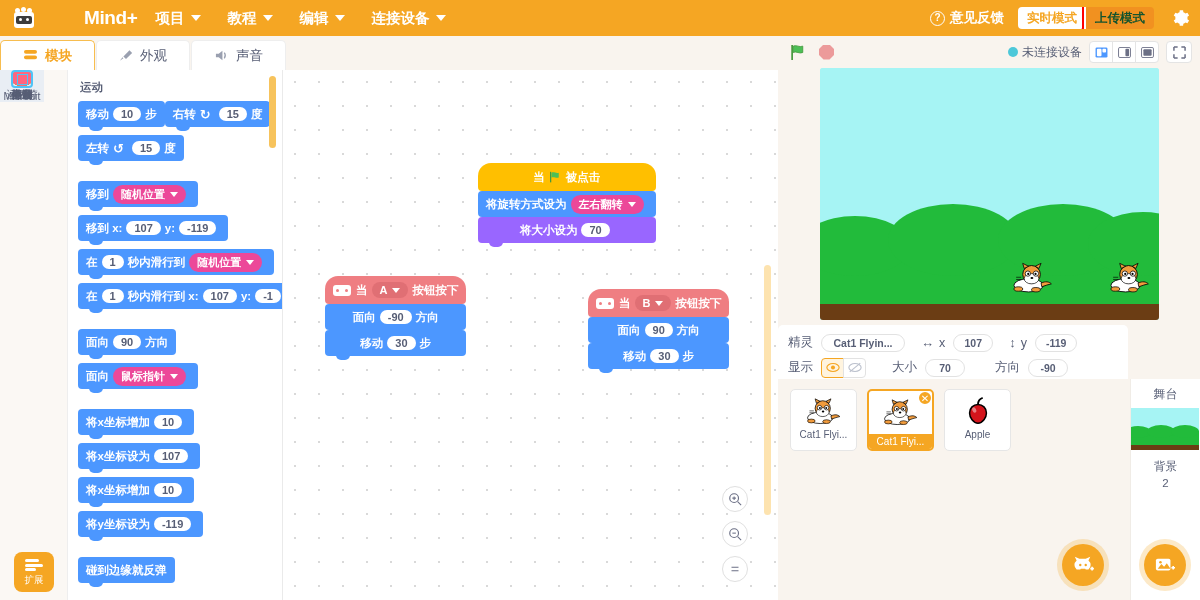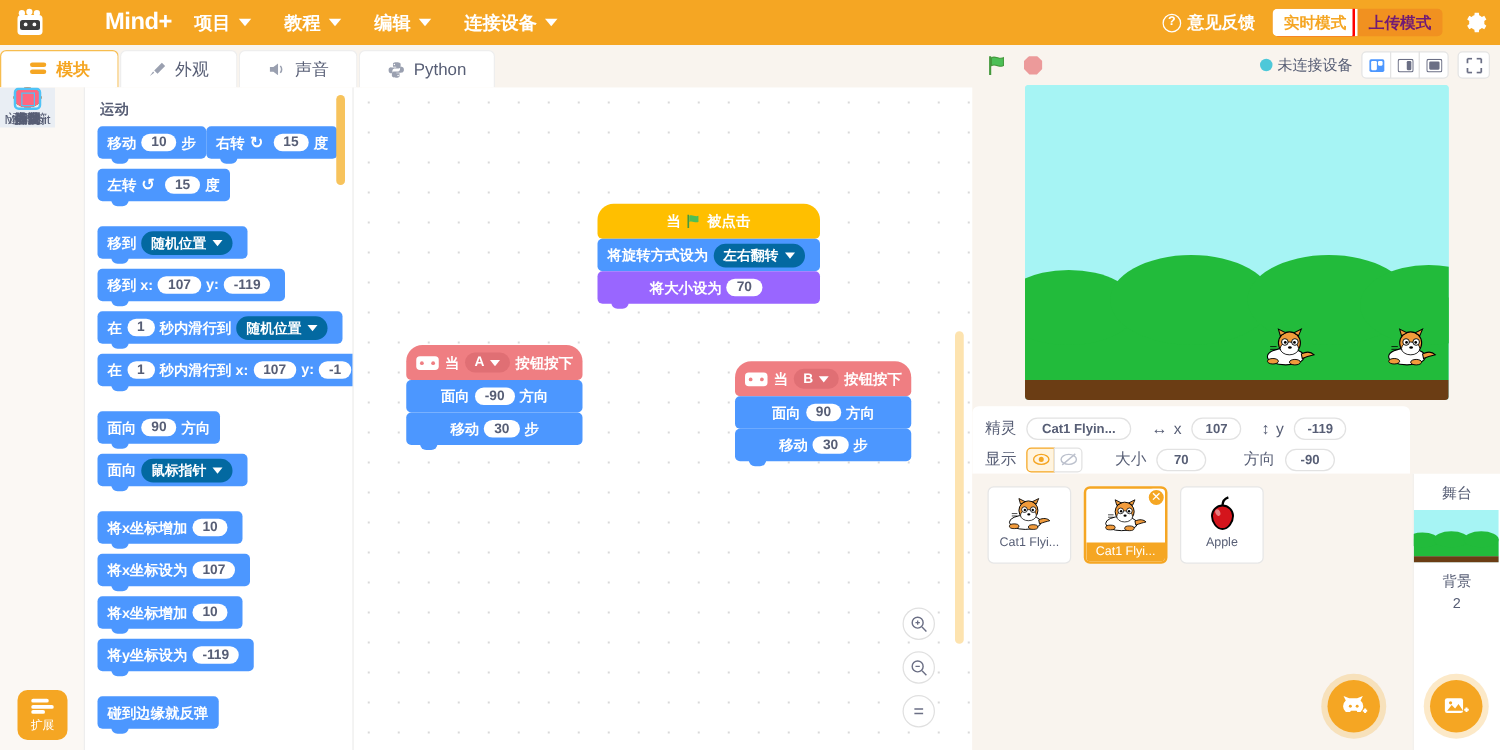--- a/index.html
+++ b/index.html
@@ -32,21 +32,21 @@
   }
   .caret { display:inline-block; margin-left:7px; border-left:5px solid transparent;
     border-right:5px solid transparent; border-top:6px solid #fff; }
   .menu-right { margin-left:auto; display:flex; align-items:center; padding-right:10px; }
   .feedback { color:#fff; font-size:13.5px; display:flex; align-items:center; margin-right:14px; font-weight:bold;}
   .q-circle { width:15px; height:15px; border:1.6px solid #fff; border-radius:50%;
     color:#fff; font-size:10px; line-height:12px; text-align:center; margin-right:5px; font-weight:bold;}
   .modeswitch { display:flex; border-radius:4px; overflow:hidden; position:relative;
      background:#f19120; height:22px; align-items:center; }
   .mode {
-    font-size:12.5px; padding:3px 9px; color:#701a75; cursor:pointer; font-weight:bold;
+    font-size:12.5px; padding:3px 9px; color:#14532d; cursor:pointer; font-weight:bold;
     height:22px; display:flex; align-items:center;
   }
   .mode.active { background:#fff; color:#f5a623; }
   .mode-highlight {
     position:absolute; left:-3px; top:-4px; width:69px; height:28px;
     border:2px solid #ff0000; border-radius:3px; pointer-events:none;
   }
   .gear { width:20px; height:20px; margin-left:16px; cursor:pointer; }
 
   
@@ -95,21 +95,21 @@
   .blk.motion { background:#4c97ff; }
   .blk.looks  { background:#9966ff; }
   .blk.events { background:#ffbf00; }
   .blk.mb     { background:#ef7e82; }
   .blk .notch { position:absolute; left:11px; bottom:-4px; width:14px; height:5px;
      border-bottom-left-radius:7px; border-bottom-right-radius:7px; background:inherit; }
   .oval { background:#fff; color:#575e75; border-radius:11px; padding:1px 8px;
      font-size:11px; margin:0 4px; min-width:22px; text-align:center; display:inline-block; }
   .drop { background:rgba(0,0,0,.15); color:#fff; border-radius:12px; padding:2px 8px;
      font-size:11px; margin:0 4px; display:inline-flex; align-items:center; }
-  .drop.lt { background:#0369a1; }
+  .drop.lt { background:#ec4899; }
   .drop.pk { background:#e06f74; }
   .drop .dc { margin-left:5px; border-left:4px solid transparent;
      border-right:4px solid transparent; border-top:5px solid #fff; }
   .spacer { height:12px; }
 
   
   .workspace { position:absolute; left:283px; top:70px; width:495px; height:530px;
      background:#fff;
      background-image:radial-gradient(#d9d9d9 1px, transparent 1px);
      background-size:24px 24px; overflow:hidden; }
@@ -265,29 +265,20 @@
       <span>外观</span>
     </div>
     <div class="tab">
       <span class="tab-ico">
         <svg width="15" height="13" viewBox="0 0 16 14">
             <path d="M2 5h3l4-3v10L5 9H2z" fill="#9aa0b0"></path>
             <path d="M11 4a5 5 0 0 1 0 6" stroke="#9aa0b0" stroke-width="1.3" fill="none"></path>
           </svg>
       </span>
       <span>声音</span>
-    </div>
-    <div class="tab">
-      <span class="tab-ico">
-        <svg width="14" height="14" viewBox="0 0 16 16">
-            <path d="M8 1c-3 0-3 1.4-3 1.4V5h3v.6H3.6S1 5.3 1 8.2 3.3 11 3.3 11h1.2V9s0-2.3 2.2-2.3h3S12 6.8 12 4.6V2.5S11.9 1 8 1zM6.3 2.3a.7.7 0 1 1 0 1.4.7.7 0 0 1 0-1.4z" fill="#9aa0b0"></path>
-            <path d="M8 15c3 0 3-1.4 3-1.4V11H8v-.6h4.4S15 10.7 15 7.8 12.7 5 12.7 5h-1.2v2s0 2.3-2.2 2.3h-3S4 9.2 4 11.4v2.1S4.1 15 8 15zm1.7-1.3a.7.7 0 1 1 0-1.4.7.7 0 0 1 0 1.4z" fill="#9aa0b0"></path>
-          </svg>
-      </span>
-      <span>Python</span>
     </div>
   </div>
 
   <div class="catbar" id="catbar">
       <div class="cat sel">
         <div class="bulb" style="background:#4c97ff"></div>
         <div class="nm">运动</div>
       </div>
       <div class="cat">
         <div class="bulb" style="background:#9966ff"></div>

